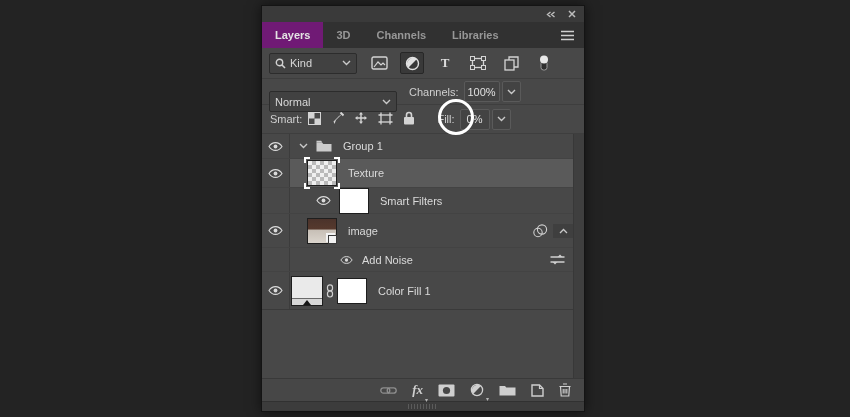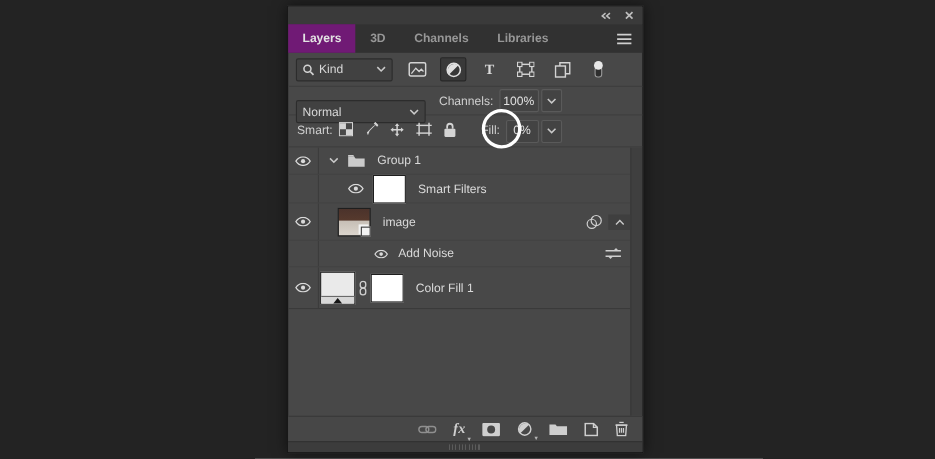--- a/index.html
+++ b/index.html
@@ -25,21 +25,21 @@
 
   
   .ctl-row { flex:none; display:flex; align-items:center; border-bottom:1px solid #3e3e3e; }
   .filter-row { height:31px; padding:0 7px; gap:7px; }
   .blend-row  { height:26px; padding:0 7px; }
   .lock-row   { height:29px; padding:0 8px; position:relative; }
 
   .select-box { height:21px; background:#414141; border:1px solid #2c2c2c; border-radius:2px;
                 display:flex; align-items:center; padding:0 5px; color:#d8d8d8; }
   .kind-select { width:88px; }
-  .blend-select { width:118px;margin-top:20px; }
+  .blend-select { width:128px;margin-top:20px; }
   .select-box .lbl { margin-left:4px; }
   .select-box .chev { margin-left:auto; display:flex; }
 
   .f-icons { display:flex; align-items:center; gap:9px; margin-left:3px; }
   .f-btn { width:24px; height:22px; display:flex; align-items:center; justify-content:center; border:1px solid transparent; }
   .f-btn.active { background:#393939; border:1px solid #272727; border-radius:2px; }
   .t-glyph { font-weight:bold; font-size:13px; color:#dcdcdc; font-family:"Liberation Serif", serif; }
 
   .field-label { color:#cfcfcf; }
   .op-label { margin-left:12px; }
@@ -279,20 +279,38 @@
               <path d="M1 1 L4.5 4.5 L8 1" fill="none" stroke="#c9c9c9" stroke-width="1.4"></path>
             </svg>
           <svg width="16" height="12" viewBox="0 0 16 12" style="margin-left:8px;">
               <path d="M0.5 2.5 H6 L7.3 4 H15.5 V11.5 H0.5 Z" fill="#cbcbcb"></path>
               <path d="M0.5 2.5 V0.8 H5.2 L6.2 2.5" fill="#cbcbcb"></path>
             </svg>
           <span class="lname">Group 1</span>
         </div>
       </div>
 
+      <div class="lrow row-texture selected">
+        <div class="eye-cell">
+          <svg width="15" height="9" viewBox="0 0 15 9">
+              <path d="M1 4.5 C3 1.3 5.2 0.6 7.5 0.6 C9.8 0.6 12 1.3 14 4.5 C12 7.7 9.8 8.4 7.5 8.4 C5.2 8.4 3 7.7 1 4.5 Z" fill="none" stroke="#dadada" stroke-width="1.1"></path>
+              <circle cx="7.5" cy="4.5" r="1.9" fill="#dadada"></circle>
+            </svg>
+        </div>
+        <div class="lrow-content">
+          <span class="sel-corners">
+            <span class="corner c-tl"></span>
+            <span class="corner c-tr"></span>
+            <span class="corner c-bl"></span>
+            <span class="corner c-br"></span>
+            <span class="thumb checker" style="display:block;"></span>
+          </span>
+          <span class="lname">Texture</span>
+        </div>
+      </div>
 
       <div class="lrow row-sf">
         <div class="eye-cell"></div>
         <div class="lrow-content" style="padding-left:26px;">
           <svg width="15" height="9" viewBox="0 0 15 9">
               <path d="M1 4.5 C3 1.3 5.2 0.6 7.5 0.6 C9.8 0.6 12 1.3 14 4.5 C12 7.7 9.8 8.4 7.5 8.4 C5.2 8.4 3 7.7 1 4.5 Z" fill="none" stroke="#dadada" stroke-width="1.1"></path>
               <circle cx="7.5" cy="4.5" r="1.9" fill="#dadada"></circle>
             </svg>
           <span class="mask-thumb" style="margin-left:8px;"></span>
           <span class="lname">Smart Filters</span>

